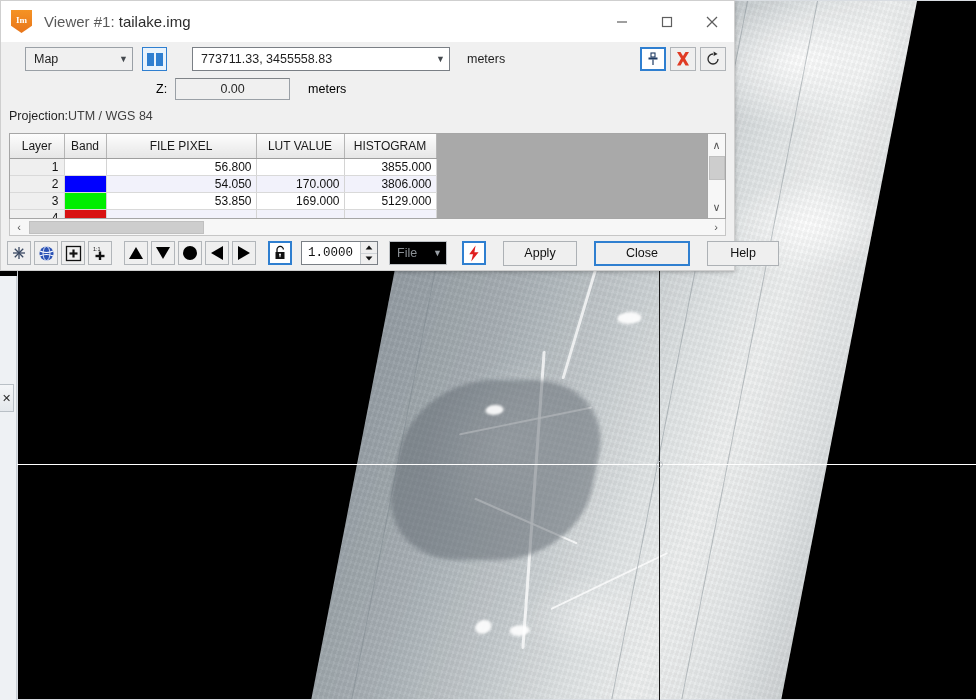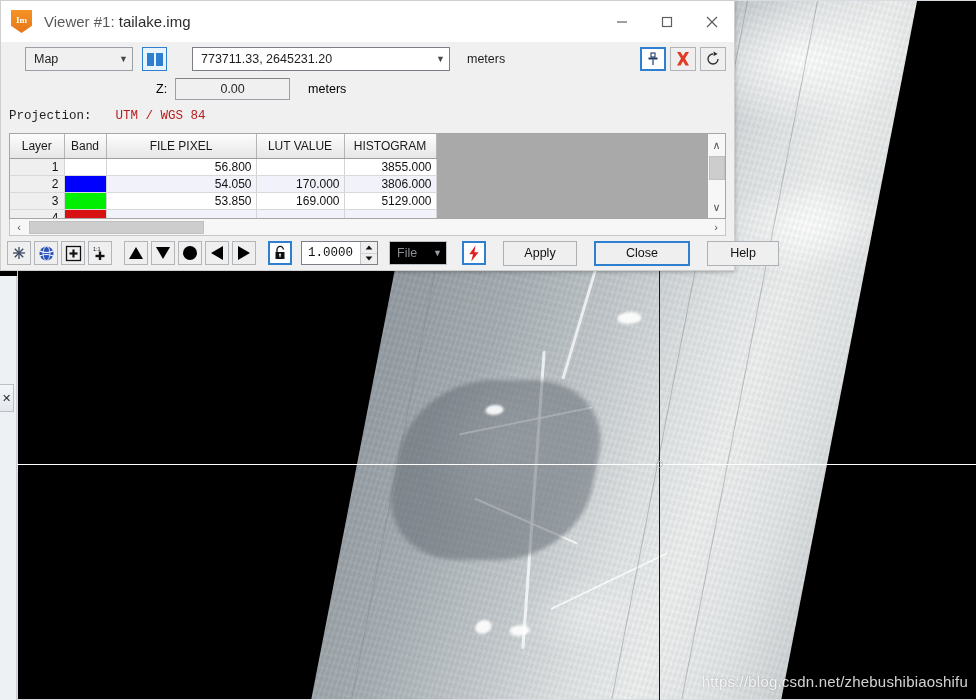--- a/index.html
+++ b/index.html
@@ -112,23 +112,23 @@
   .sq-btn.active{border:2px solid #2f7fd0;background:#fff;}
 
   #row-z{display:flex;align-items:center;height:28px;padding-left:155px;box-sizing:border-box;}
   #z-label{font-size:12.5px;margin-right:8px;}
   #z-field{
     width:115px;height:22px;border:1px solid #9aa0a6;border-top-color:#808488;
     background:#f0f0f0;box-sizing:border-box;text-align:center;line-height:20px;font-size:12.5px;color:#2a2a2a;
   }
   #z-units{margin-left:18px;font-size:12.5px;}
 
-  #row-projection{display:flex;align-items:center;height:26px;padding-left:8px;font-size:12.5px;font-family:Liberation Mono, monospace;}
+  #row-projection{display:flex;align-items:center;height:26px;padding-left:8px;font-size:12.5px;}
   #projection-label{color:#1f1f1f;}
-  #projection-value{margin-left:24px;color:#b91c1c;}
+  #projection-value{color:#404040;}
 
   
   #table-area{margin:4px 8px 0 8px;height:86px;display:flex;}
   #table-scrollport{
     flex:1;border:1px solid #a6a6a6;background:#a9a9a9;box-sizing:border-box;overflow:hidden;position:relative;
   }
   table{border-collapse:collapse;width:426px;table-layout:fixed;}
   th{
     height:24px;background:linear-gradient(180deg,#fdfdfd,#e6e6e6);
     border-right:1px solid #b5b5b5;border-bottom:1px solid #9e9e9e;
@@ -221,21 +221,20 @@
   <div class="viewer-frame" id="viewer-pane-left"></div>
   <div class="viewer-frame" id="viewer-pane-right"></div>
 
   <div id="crosshair-horizontal"></div>
   <div id="crosshair-vertical"></div>
   <div id="crosshair-center"></div>
 
   <div id="left-edge-strip"></div>
   <div id="left-edge-tab">✕</div>
 
-  <div id="watermark">https://blog.csdn.net/zhebushibiaoshifu</div>
 </div>
 
 <div id="viewer-dialog">
 
   <div id="dialog-titlebar">
     <div id="app-icon">
       <span>Im</span>
     </div>
     <div id="dialog-title">
       <span>Viewer #1:</span>
@@ -266,21 +265,21 @@
       <div class="combo" id="map-combo">
         <span>Map</span>
         <span class="chev">▼</span>
       </div>
       <div id="dual-view-btn">
         <div class="pane"></div>
         <div class="pane"></div>
       </div>
       <div id="coord-wrap">
         <div class="combo" id="coord-combo">
-          <span>773711.33, 2645231.20</span>
+          <span>773711.33, 3455558.83</span>
           <span class="chev">▼</span>
         </div>
       </div>
       <div class="unit-label">meters</div>
 
       <div id="top-right-btns">
         <div class="sq-btn active">
           <svg width="14" height="15" viewBox="0 0 14 15">
             <rect x="5" y="1" width="4" height="4" fill="none" stroke="#1f3b63" stroke-width="1.1"></rect>
             <rect x="2.5" y="5.5" width="9" height="2" fill="#1f3b63"></rect>

